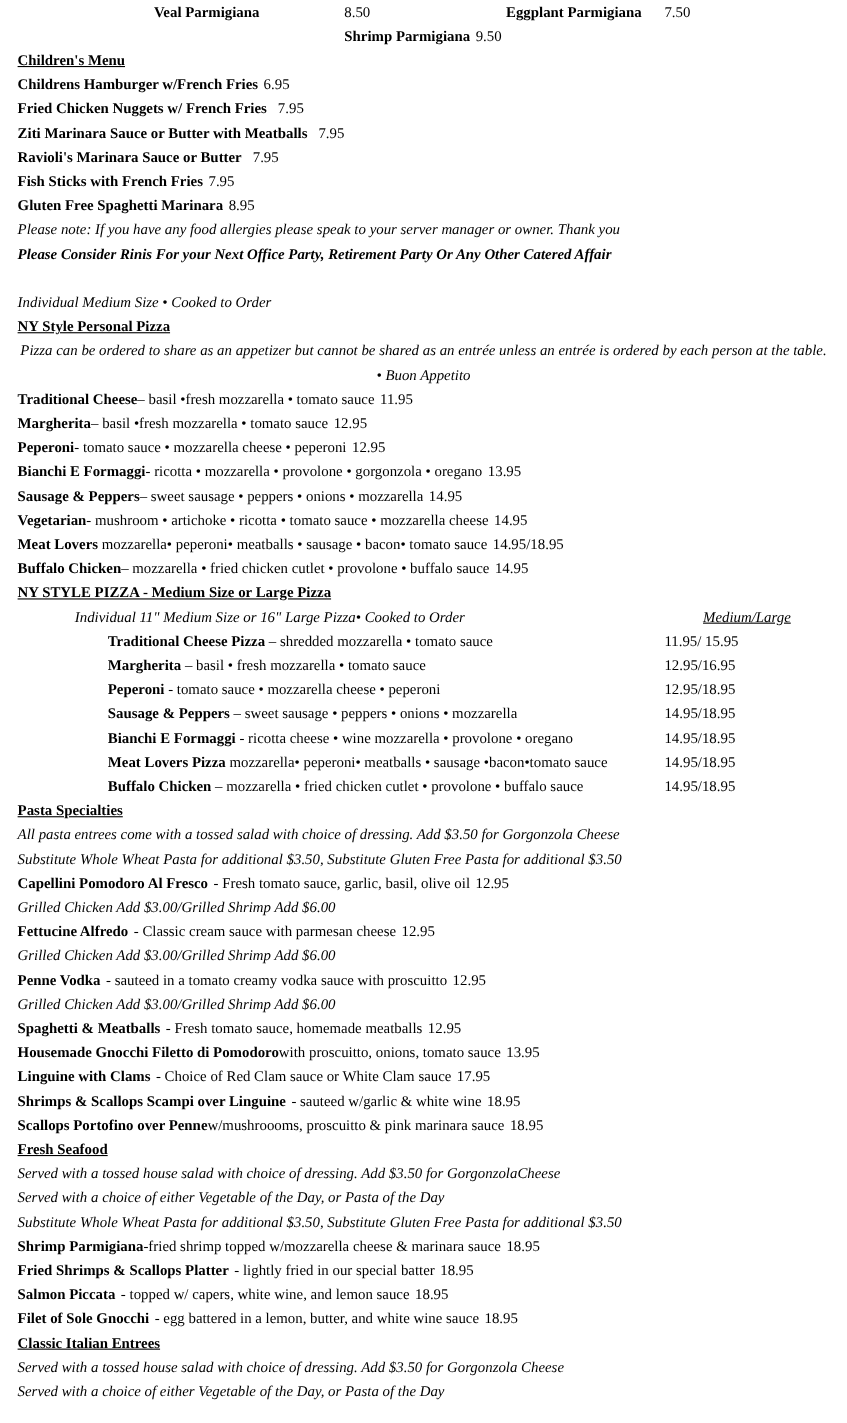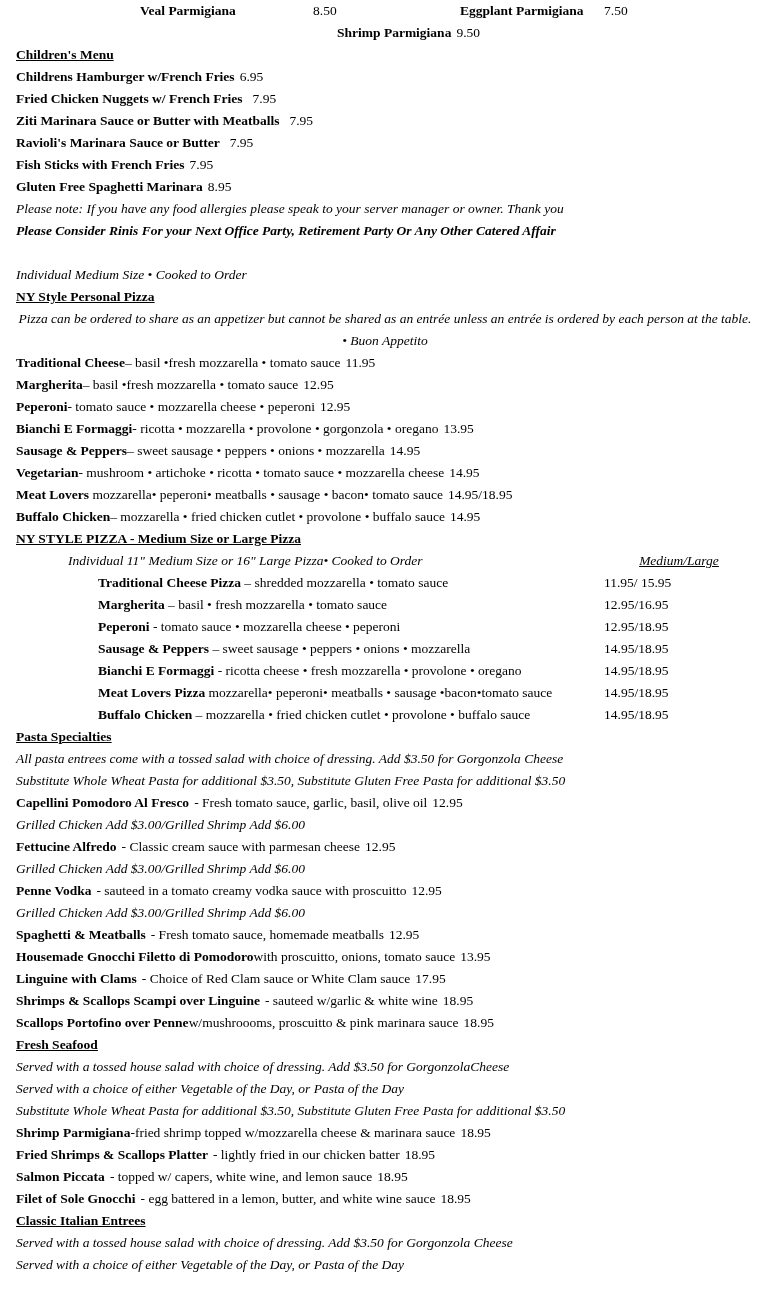--- a/index.html
+++ b/index.html
@@ -33,21 +33,21 @@
 
 <div class="page">
 
   <div class="toprow">
     <span class="abs b" style="left:124px;">Veal Parmigiana</span>
     <span class="abs" style="left:297px;text-align:right;">8.50</span>
     <span class="abs b" style="left:444px;">Eggplant Parmigiana</span>
     <span class="abs" style="left:588px;">7.50</span>
   </div>
   <div class="toprow">
-    <span class="abs" style="left:297px;margin-left:24px;">
+    <span class="abs" style="left:297px;">
       <span class="b">Shrimp Parmigiana</span><span class="sgap">9.50</span>
     </span>
   </div>
 
   <div class="line b u">Children's Menu</div>
   <div class="line"><span class="b">Childrens Hamburger w/French Fries</span><span class="sgap">6.95</span></div>
   <div class="line"><span class="b">Fried Chicken Nuggets w/ French Fries</span><span class="pgap">7.95</span></div>
   <div class="line"><span class="b">Ziti Marinara Sauce or Butter with Meatballs</span><span class="pgap">7.95</span></div>
   <div class="line"><span class="b">Ravioli's Marinara Sauce or Butter</span><span class="pgap">7.95</span></div>
   <div class="line"><span class="b">Fish Sticks with French Fries</span><span class="sgap">7.95</span></div>
@@ -83,21 +83,21 @@
     </div>
   <div class="ml-row">
       <span class="d"><span class="b">Peperoni</span> <span>- tomato sauce • mozzarella cheese • peperoni</span></span>
       <span class="pr">12.95/18.95</span>
     </div>
   <div class="ml-row">
       <span class="d"><span class="b">Sausage &amp; Peppers</span> <span>– sweet sausage • peppers • onions • mozzarella</span></span>
       <span class="pr">14.95/18.95</span>
     </div>
   <div class="ml-row">
-      <span class="d"><span class="b">Bianchi E Formaggi</span> <span>- ricotta cheese • fresh mozzarella • provolone • oregano</span></span>
+      <span class="d"><span class="b">Bianchi E Formaggi</span> <span>- ricotta cheese • wine mozzarella • provolone • oregano</span></span>
       <span class="pr">14.95/18.95</span>
     </div>
   <div class="ml-row">
       <span class="d"><span class="b">Meat Lovers Pizza</span> <span>mozzarella• peperoni• meatballs • sausage •bacon•tomato sauce</span></span>
       <span class="pr">14.95/18.95</span>
     </div>
   <div class="ml-row">
       <span class="d"><span class="b">Buffalo Chicken</span> <span>– mozzarella • fried chicken cutlet • provolone • buffalo sauce</span></span>
       <span class="pr">14.95/18.95</span>
     </div>
@@ -115,21 +115,21 @@
   <div class="line"><span class="b">Housemade Gnocchi Filetto di Pomodoro</span><span>with proscuitto, onions, tomato sauce</span><span class="sgap">13.95</span></div>
   <div class="line"><span class="b">Linguine with Clams</span><span class="sgap">- Choice of Red Clam sauce or White Clam sauce</span><span class="sgap">17.95</span></div>
   <div class="line"><span class="b">Shrimps &amp; Scallops Scampi over Linguine</span><span class="sgap">- sauteed w/garlic &amp; white wine</span><span class="sgap">18.95</span></div>
   <div class="line"><span class="b">Scallops Portofino over Penne</span><span>w/mushroooms, proscuitto &amp; pink marinara sauce</span><span class="sgap">18.95</span></div>
 
   <div class="line b u">Fresh Seafood</div>
   <div class="line i">Served with a tossed house salad with choice of dressing. Add $3.50 for GorgonzolaCheese</div>
   <div class="line i">Served with a choice of either Vegetable of the Day, or Pasta of the Day</div>
   <div class="line i">Substitute Whole Wheat Pasta for additional $3.50, Substitute Gluten Free Pasta for additional $3.50</div>
   <div class="line"><span class="b">Shrimp Parmigiana</span><span>-fried shrimp topped w/mozzarella cheese &amp; marinara sauce</span><span class="sgap">18.95</span></div>
-  <div class="line"><span class="b">Fried Shrimps &amp; Scallops Platter</span><span class="sgap">- lightly fried in our chicken batter</span><span class="sgap">18.95</span></div>
+  <div class="line"><span class="b">Fried Shrimps &amp; Scallops Platter</span><span class="sgap">- lightly fried in our special batter</span><span class="sgap">18.95</span></div>
   <div class="line"><span class="b">Salmon Piccata</span><span class="sgap">- topped w/ capers, white wine, and lemon sauce</span><span class="sgap">18.95</span></div>
   <div class="line"><span class="b">Filet of Sole Gnocchi</span><span class="sgap">- egg battered in a lemon, butter, and white wine sauce</span><span class="sgap">18.95</span></div>
 
   <div class="line b u">Classic Italian Entrees</div>
   <div class="line i">Served with a tossed house salad with choice of dressing. Add $3.50 for Gorgonzola Cheese</div>
   <div class="line i">Served with a choice of either Vegetable of the Day, or Pasta of the Day</div>
 
 </div>
 
 </body></html>

